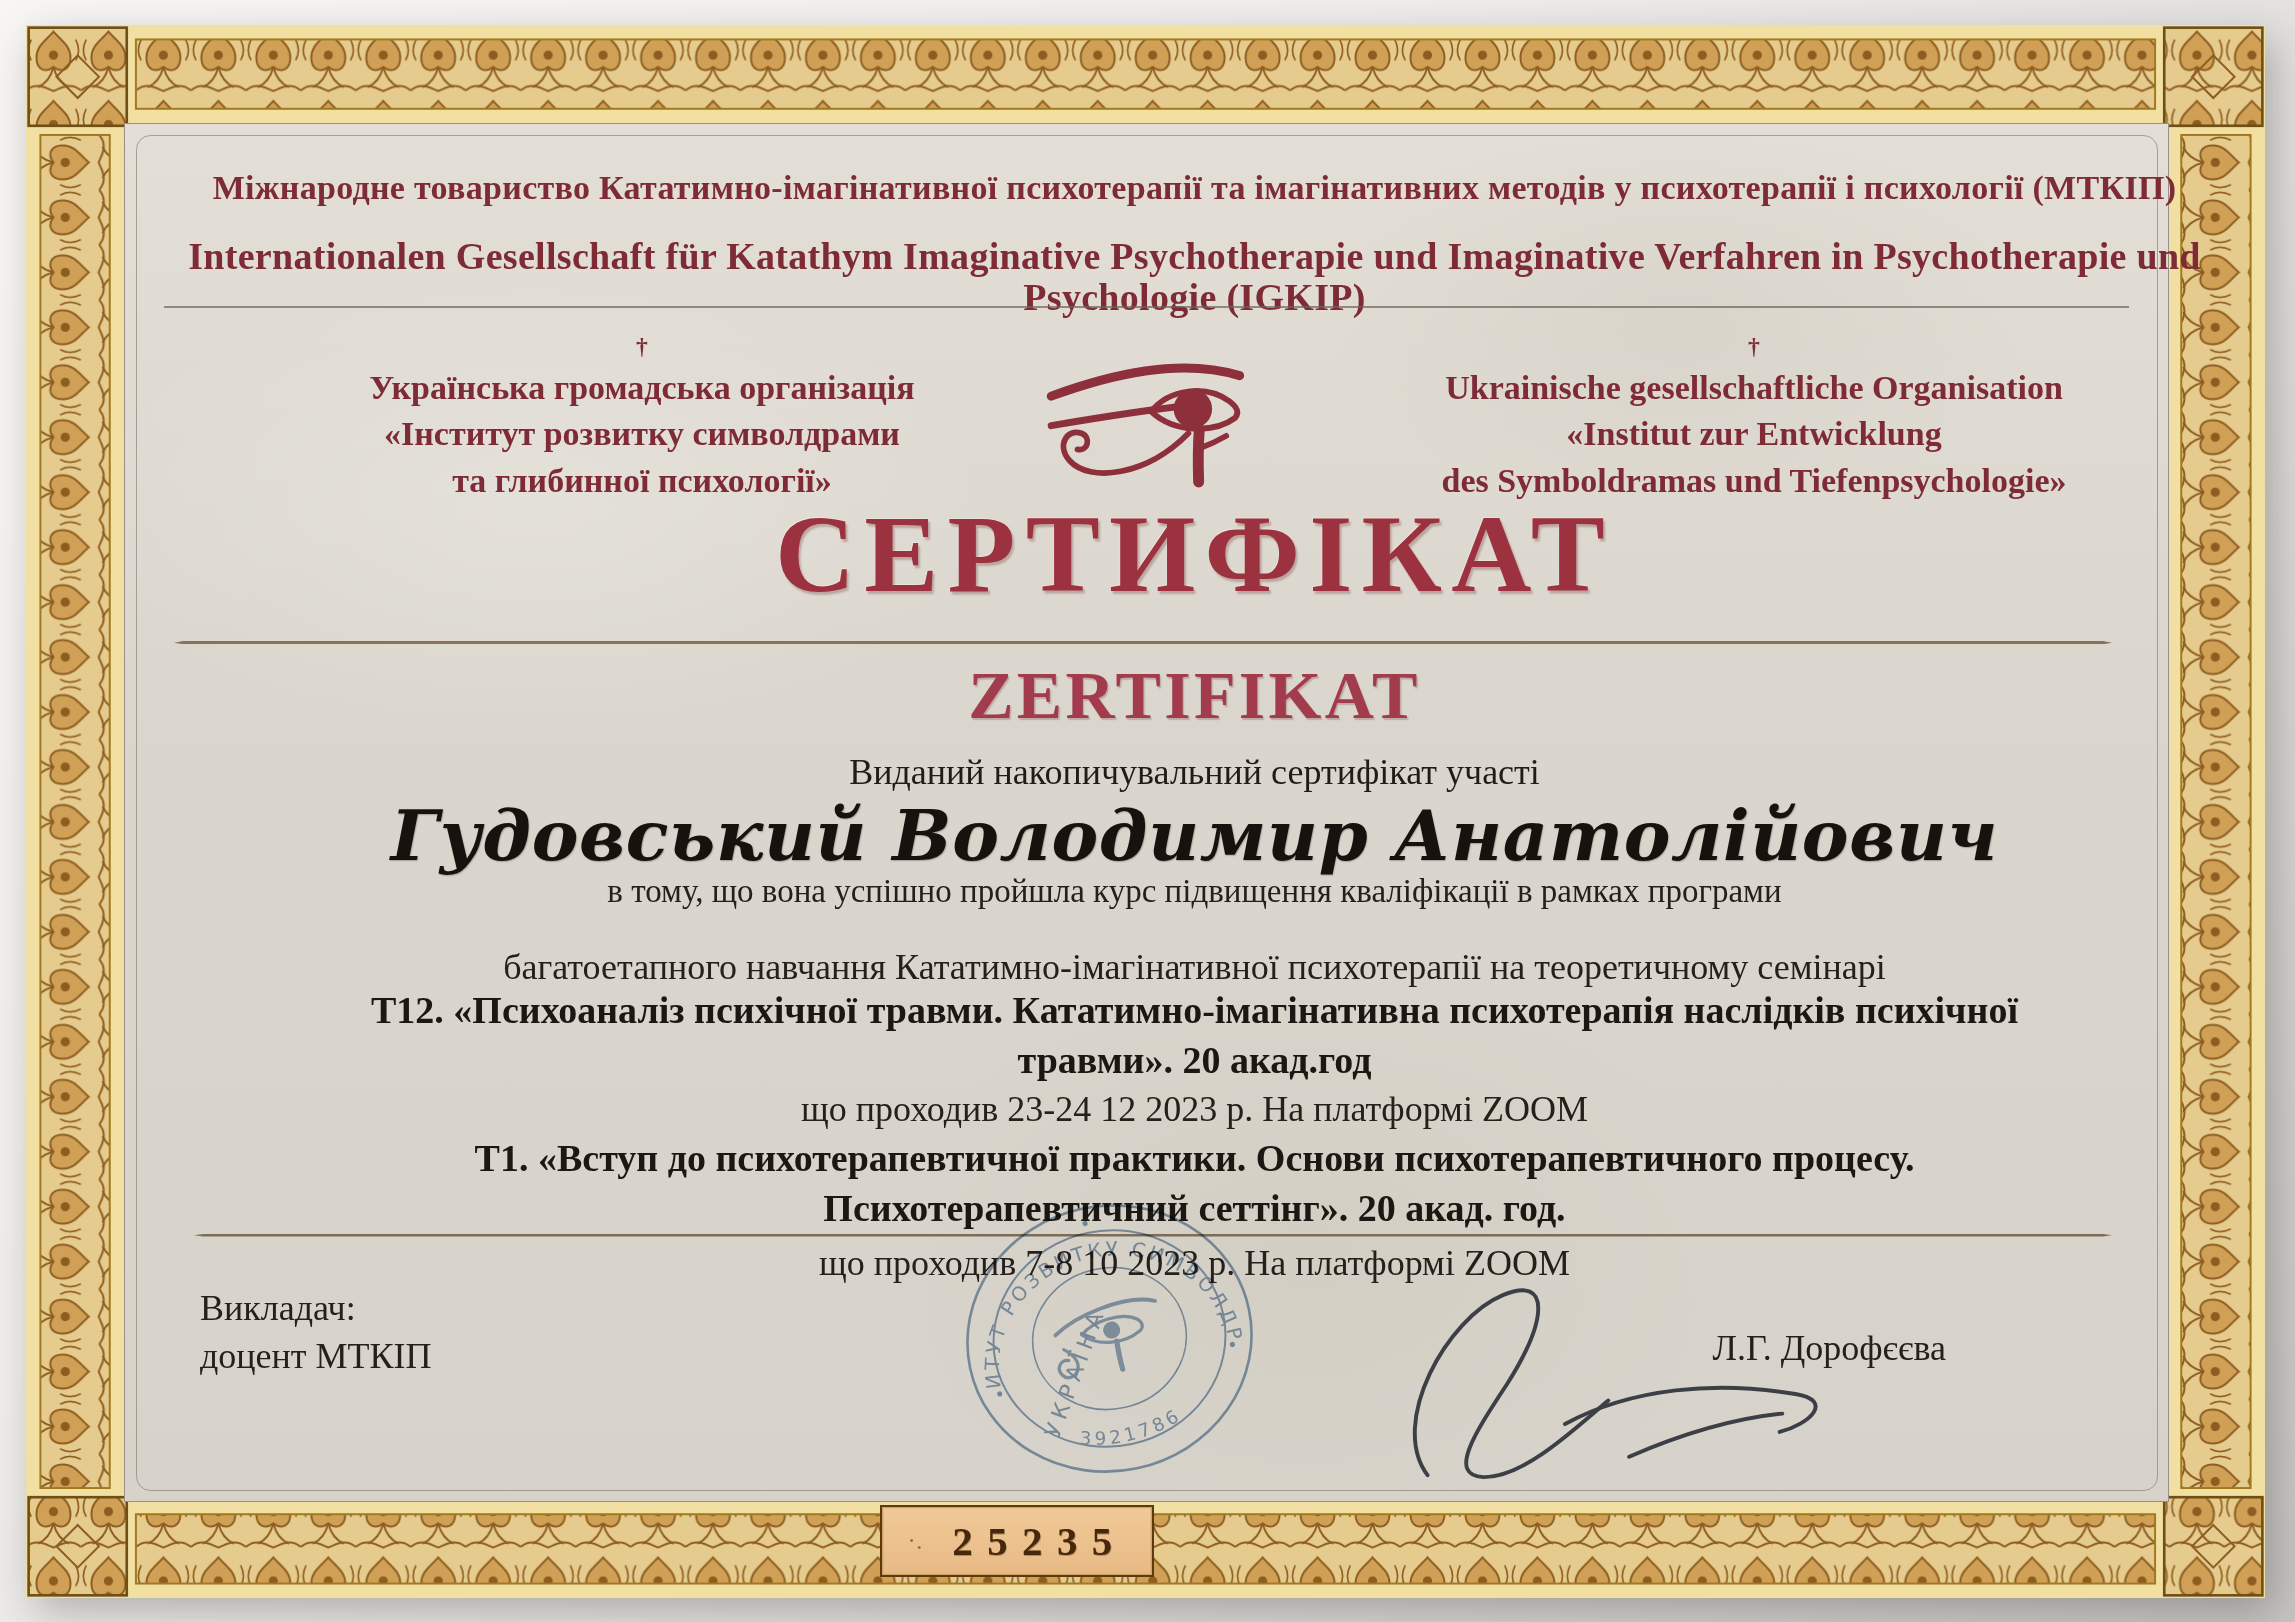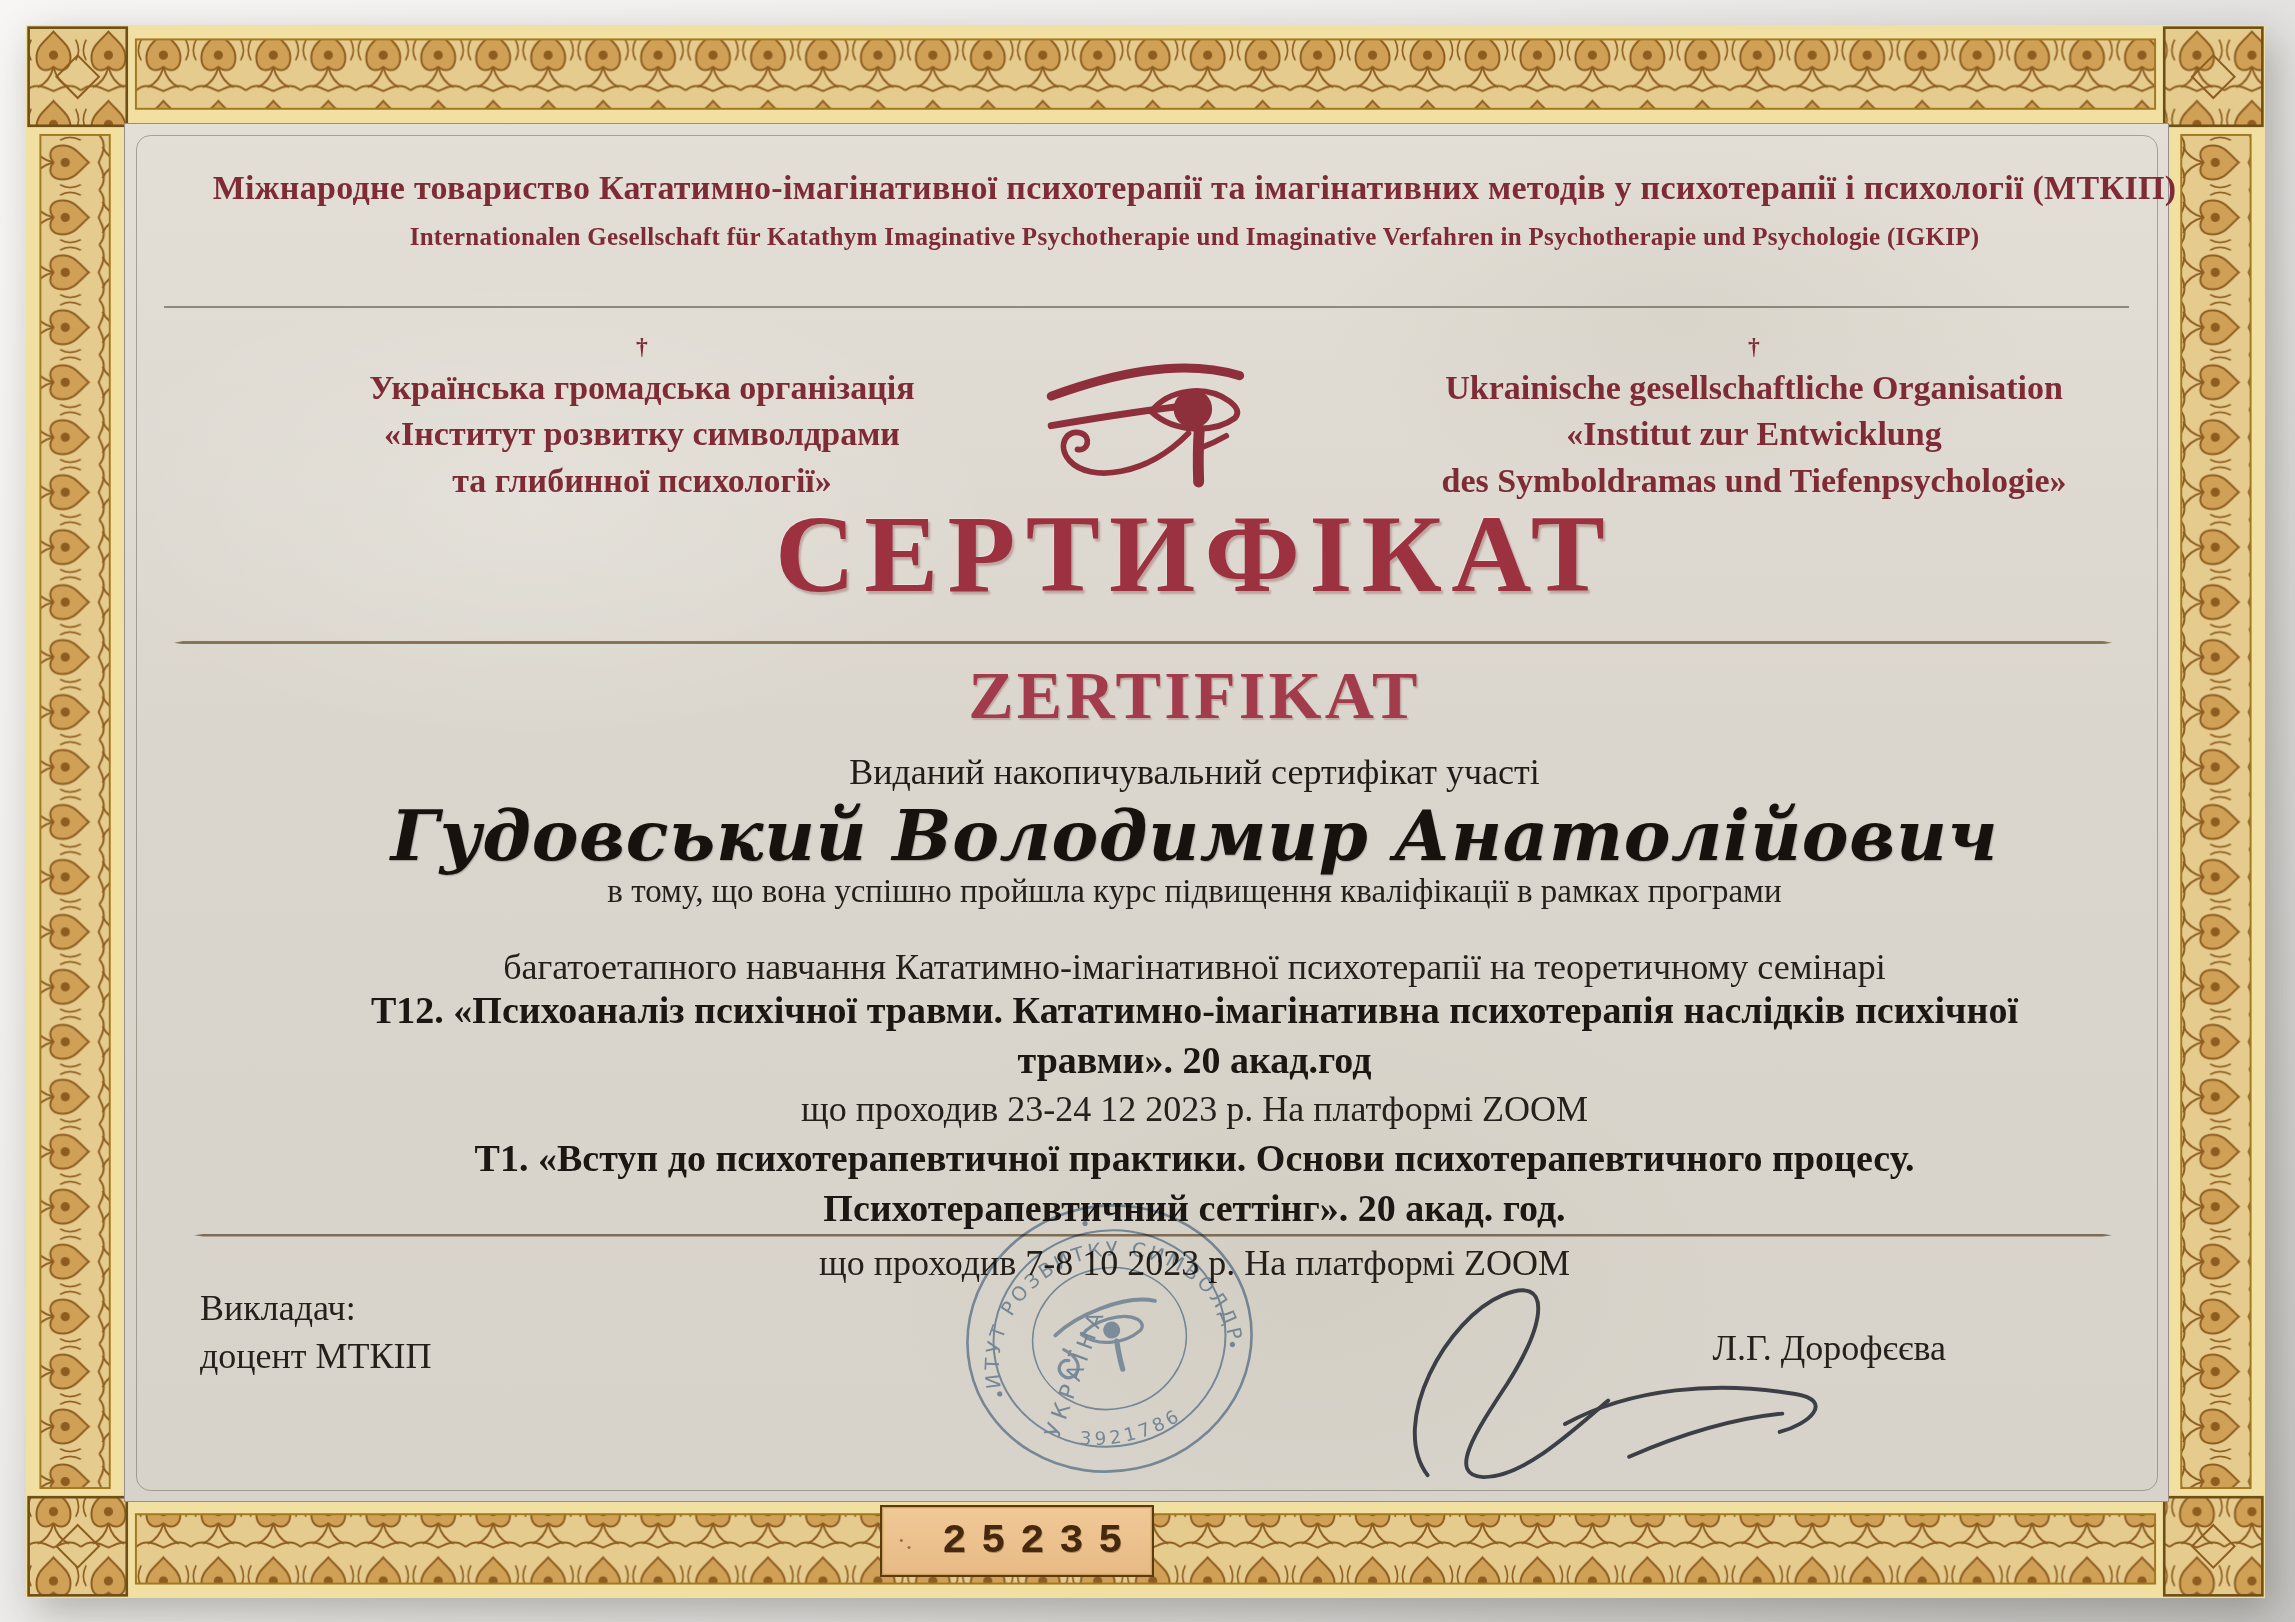--- a/index.html
+++ b/index.html
@@ -23,21 +23,21 @@
       linear-gradient(180deg,#e3dfd7 0%,#dad6cd 45%,#d7d3ca 100%);
     border:1.3px solid #97908a;
   }
   .paper-inner-line{
     position:absolute;inset:10.5px;border:1.3px solid rgba(118,108,92,.55);
     border-radius:14.4px;pointer-events:none;
   }
   .centered{position:absolute;left:0;width:100%;text-align:center;line-height:1.08;padding-left:48px;}
   .hdr{color:#7e2b36;font-weight:600;letter-spacing:0.3px;}
   .hdr1{top:46px;font-size:34px;}
-  .hdr2{top:99px;font-size:25px;}
+  .hdr2{top:112px;font-size:38px;}
   .rule-plain{position:absolute;left:39px;right:39px;top:182px;height:2px;background:#6c645a;opacity:.7;}
   .rule-tapered{
     position:absolute;height:3.3px;background:#7d6040;opacity:.85;
     clip-path:polygon(0 50%,9.2px 0,calc(100% - 9.2px) 0,100% 50%,calc(100% - 9.2px) 100%,9.2px 100%);
   }
   .rule2{top:517px;left:49px;right:56px;}
   .rule3{top:1110px;left:69px;right:56px;background:#6e5a42;height:2.6px;}
   .org{position:absolute;top:211px;width:746px;text-align:center;color:#7e2b36;font-weight:600;}
   .org .sym{font-size:23.6px;line-height:1;margin-bottom:6.5px;}
   .org .ln{font-size:34px;line-height:1.36;}
@@ -74,21 +74,21 @@
   .sig{position:absolute;left:1224px;top:1135px;width:576px;height:249px;z-index:5;}
   .serial-plate{
     position:absolute;left:854px;top:1480px;width:270px;height:68px;z-index:3;
     background:linear-gradient(180deg,#f0c997 0%,#e8ba85 100%);
     border:2.6px solid #5b3a12;box-shadow:inset 0 0 0 1.3px #cda262;
     display:flex;align-items:center;justify-content:center;gap:11.8px;
   }
   .serial-marks{font-size:26px;color:#5b3a12;opacity:.6;}
   .serial-num{
     font-size:41px;font-weight:700;letter-spacing:14.4px;color:#45280d;
-    font-family:Liberation Mono, monospace;text-shadow:0.7px 0.7px 0 rgba(90,55,15,.4);margin-left:18px;
+    font-family:Liberation Serif, serif;text-shadow:0.7px 0.7px 0 rgba(90,55,15,.4);margin-left:18px;
   }
   .stamp text{font-family:"DejaVu Sans", sans-serif;}
 </style>
 </head>
 <body>
 
 <div class="sheet">
 
   <svg class="frame-svg" width="2239" height="1573" viewBox="0 0 3422 2404">
     <defs>

